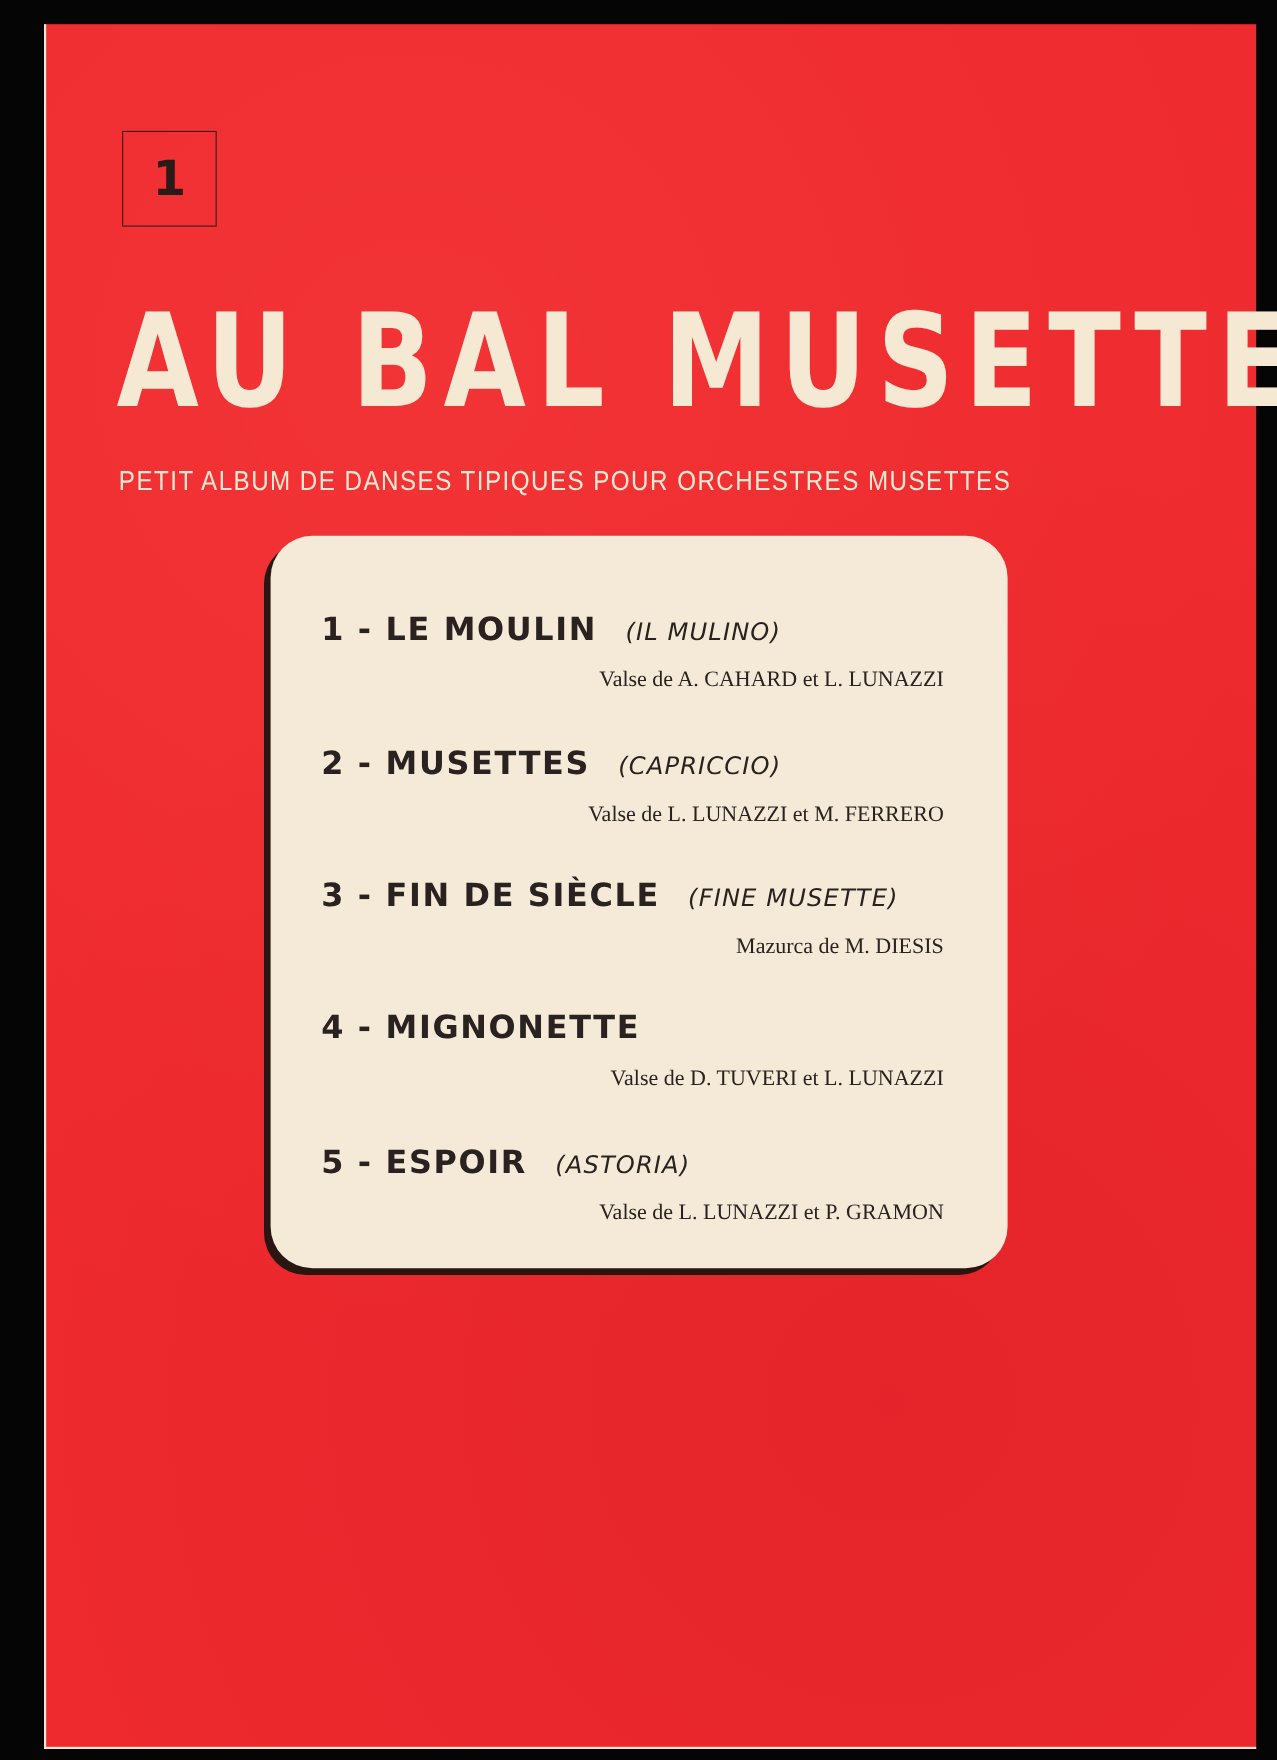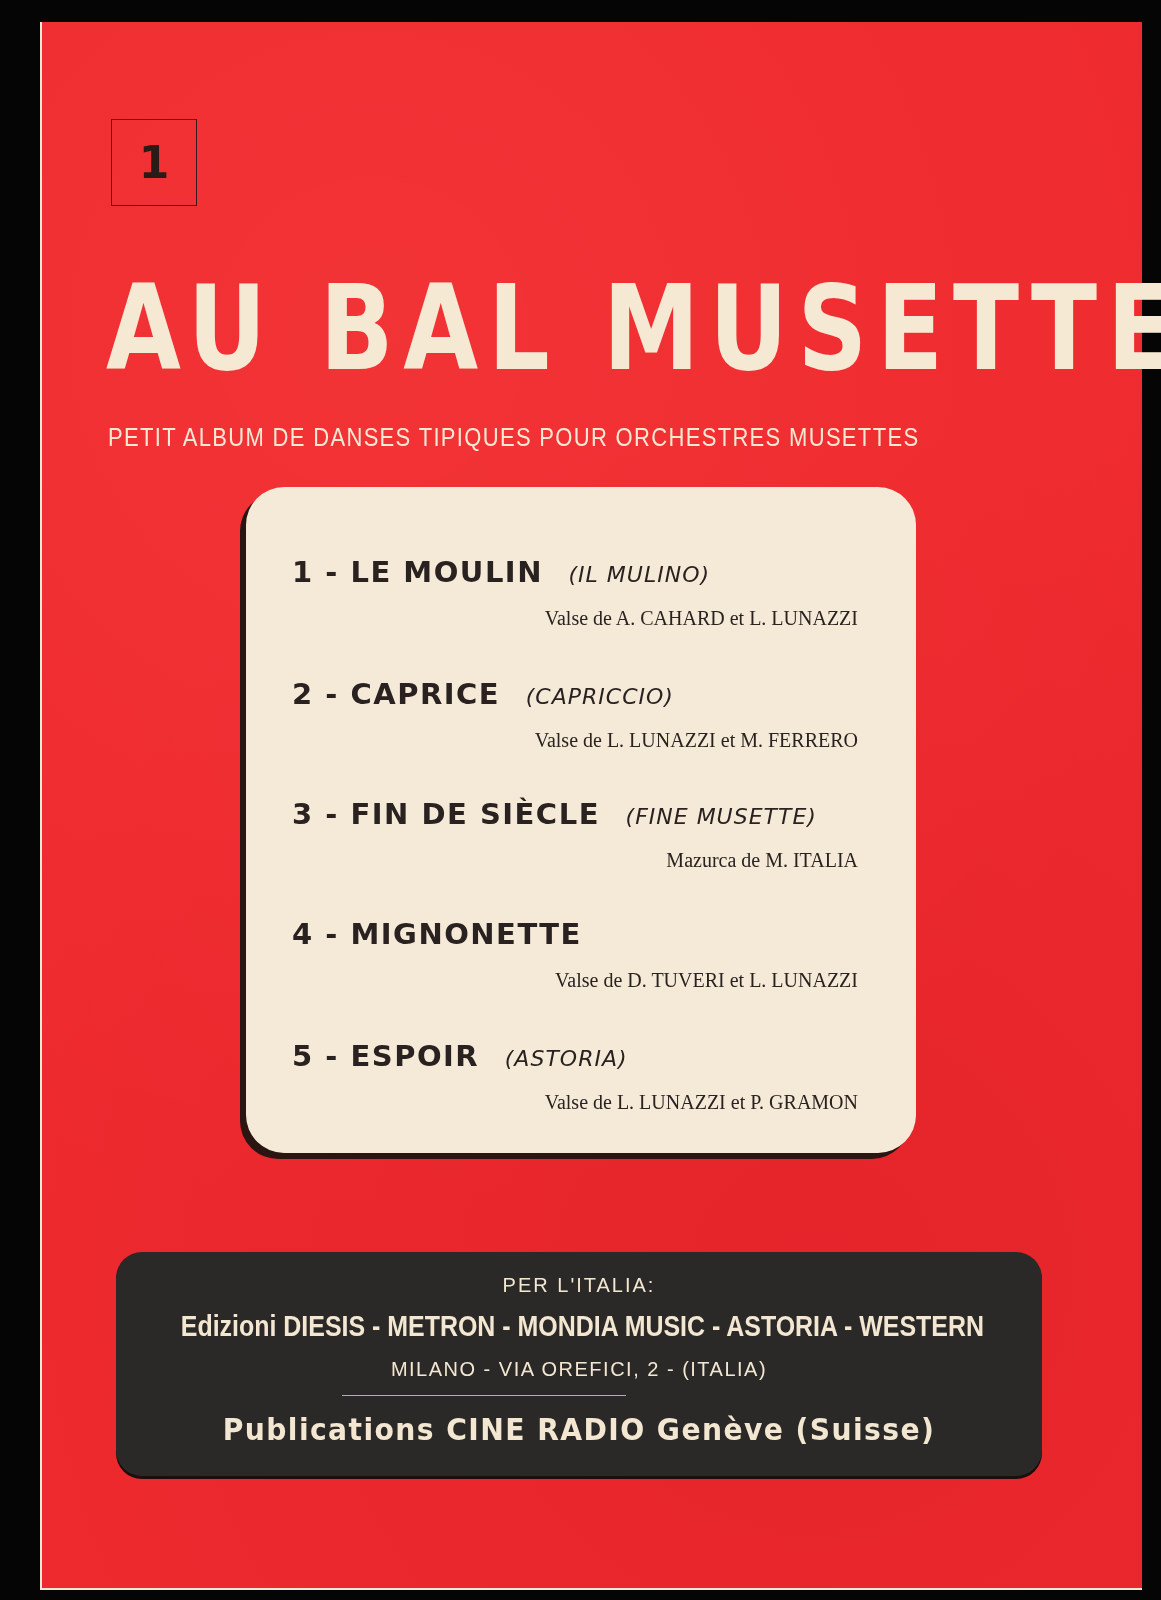--- a/index.html
+++ b/index.html
@@ -105,34 +105,34 @@
         <span>LE MOULIN</span>
         <span class="alt">(IL MULINO)</span>
       </div>
       <div class="by">Valse de A. CAHARD et L. LUNAZZI</div>
     </div>
 
     <div class="item" style="top:190px;">
       <div class="head">
         <span>2</span>
         <span> - </span>
-        <span>CAPRICE</span>
+        <span>MUSETTES</span>
         <span class="alt">(CAPRICCIO)</span>
       </div>
       <div class="by">Valse de L. LUNAZZI et M. FERRERO</div>
     </div>
 
     <div class="item" style="top:310px;">
       <div class="head">
         <span>3</span>
         <span> - </span>
         <span>FIN DE SIÈCLE</span>
         <span class="alt">(FINE MUSETTE)</span>
       </div>
-      <div class="by">Mazurca de M. ITALIA</div>
+      <div class="by">Mazurca de M. DIESIS</div>
     </div>
 
     <div class="item" style="top:430px;">
       <div class="head">
         <span>4</span>
         <span> - </span>
         <span>MIGNONETTE</span>
         <span class="alt"></span>
       </div>
       <div class="by">Valse de D. TUVERI et L. LUNAZZI</div>
@@ -143,21 +143,14 @@
         <span>5</span>
         <span> - </span>
         <span>ESPOIR</span>
         <span class="alt">(ASTORIA)</span>
       </div>
       <div class="by">Valse de L. LUNAZZI et P. GRAMON</div>
     </div>
 
   </div>
 
-  <div class="footer">
-    <div class="per">PER L'ITALIA:</div>
-    <div class="eds">Edizioni DIESIS - METRON - MONDIA MUSIC - ASTORIA - WESTERN</div>
-    <div class="addr">MILANO - VIA OREFICI, 2 - (ITALIA)</div>
-    <div class="rule"></div>
-    <div class="pub">Publications CINE RADIO Genève (Suisse)</div>
-  </div>
 
 </div>
 
 </body></html>

